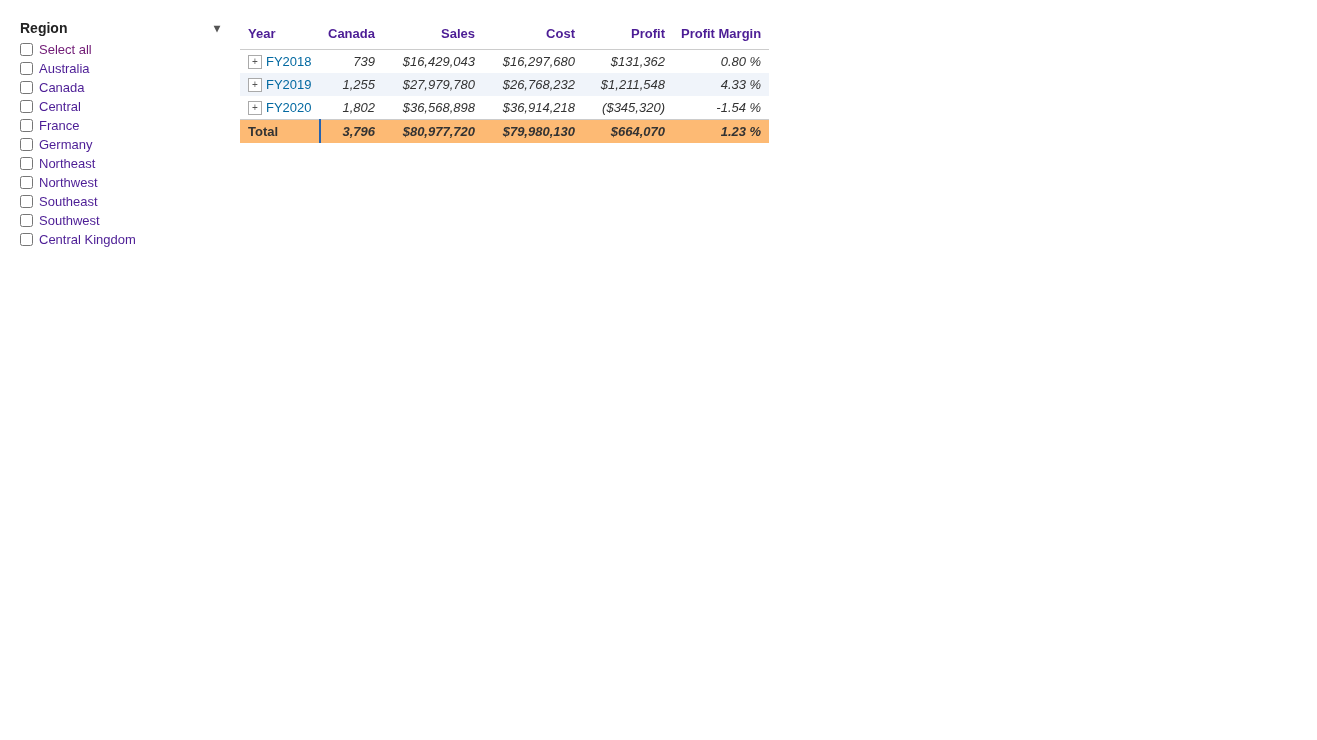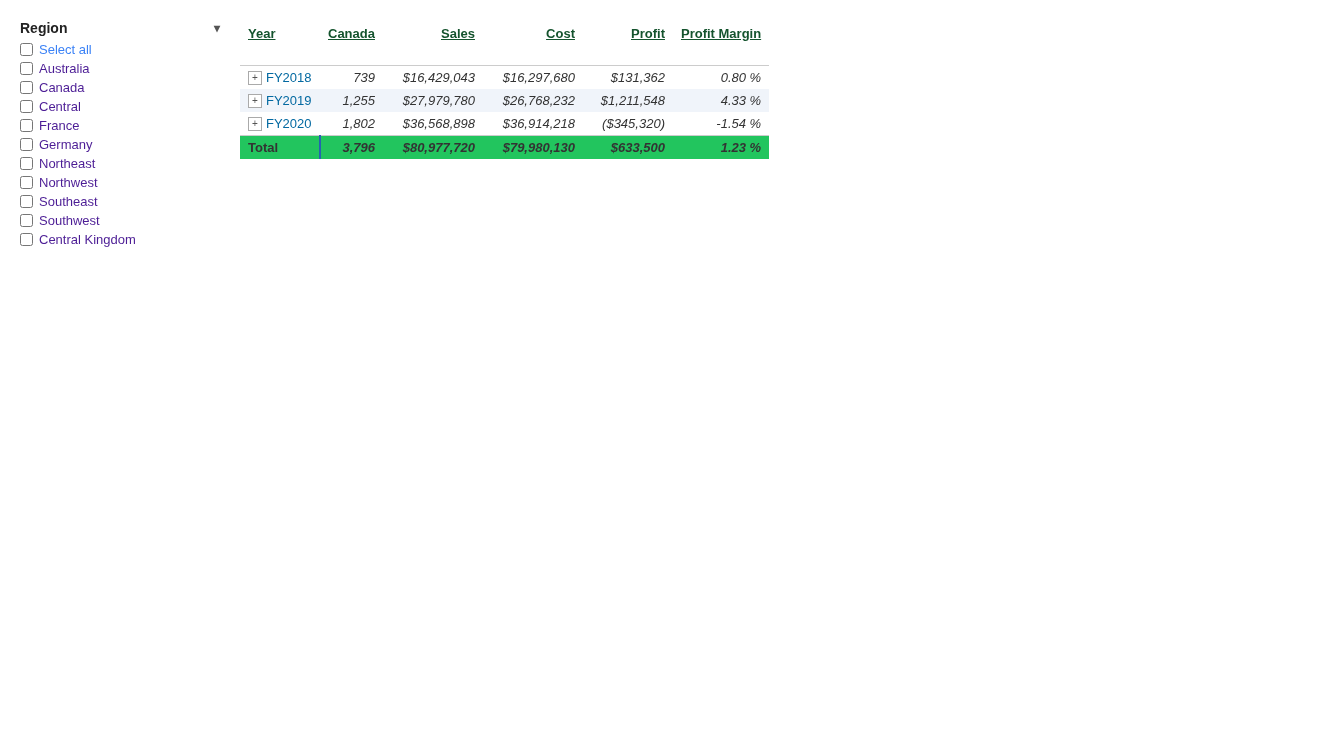--- a/index.html
+++ b/index.html
@@ -49,39 +49,38 @@
       height: 13px;
       accent-color: #4a90d9;
       cursor: pointer;
       flex-shrink: 0;
     }
     .filter-label {
       color: #4c1d95;
       font-size: 13px;
     }
     .filter-label.select-all {
-      color: #3b82f6;
+      color: #701a75;
     }
     
     .main-content {
       flex: 1;
     }
     .data-table {
       border-collapse: collapse;
       width: 520px;
       font-size: 13px;
     }
     .data-table thead tr th {
       text-align: left;
       font-weight: 600;
-      color: #14532d;
-      padding: 6px 8px 24px 8px;
+      color: #4c1d95;
+      padding: 6px 8px 8px 8px;
       border-bottom: 1px solid #ccc;
       white-space: nowrap;
-      text-decoration: underline;
     }
     .data-table thead tr th.numeric {
       text-align: right;
     }
     .data-table tbody tr td {
       padding: 4px 8px;
       color: #333;
       white-space: nowrap;
     }
     .data-table tbody tr td.numeric {
@@ -106,21 +105,21 @@
       align-items: center;
       gap: 4px;
       color: #333;
     }
     .fy-label {
       color: #0369a1;
     }
     .row-fy2019 td { background: #f0f4fa; }
     .row-total td {
       font-weight: 700;
-      background: #22c55e;
+      background: #fdba74;
       border-top: 1px solid #ccc;
     }
     .total-left-border {
       border-left: 2px solid #2563b0 !important;
     }
     .negative {
       color: #cc0000;
     }
     .profit-margin-col {
       text-align: right;
@@ -274,19 +273,19 @@
             <td class="numeric">$36,568,898</td>
             <td class="numeric">$36,914,218</td>
             <td class="numeric negative">($345,320)</td>
             <td class="numeric profit-margin-col negative">-1.54 %</td>
           </tr>
           <tr class="row-total">
             <td>Total</td>
             <td class="numeric total-left-border">3,796</td>
             <td class="numeric">$80,977,720</td>
             <td class="numeric">$79,980,130</td>
-            <td class="numeric">$633,500</td>
+            <td class="numeric">$664,070</td>
             <td class="numeric profit-margin-col">1.23 %</td>
           </tr>
         </tbody>
     </table>
   </div>
 </div>
 
 </body></html>

